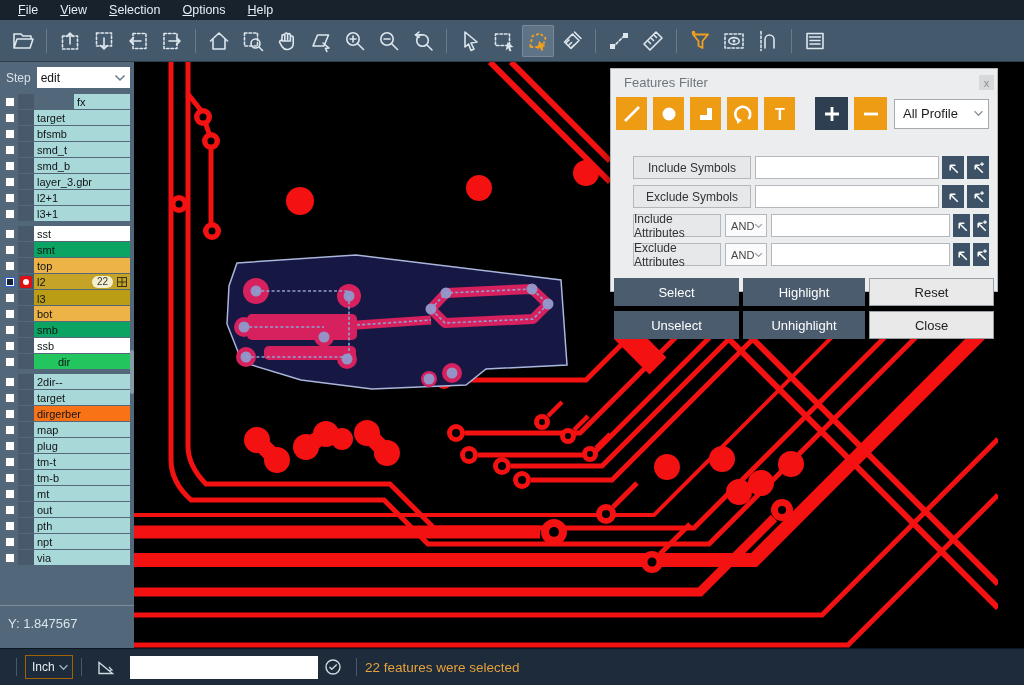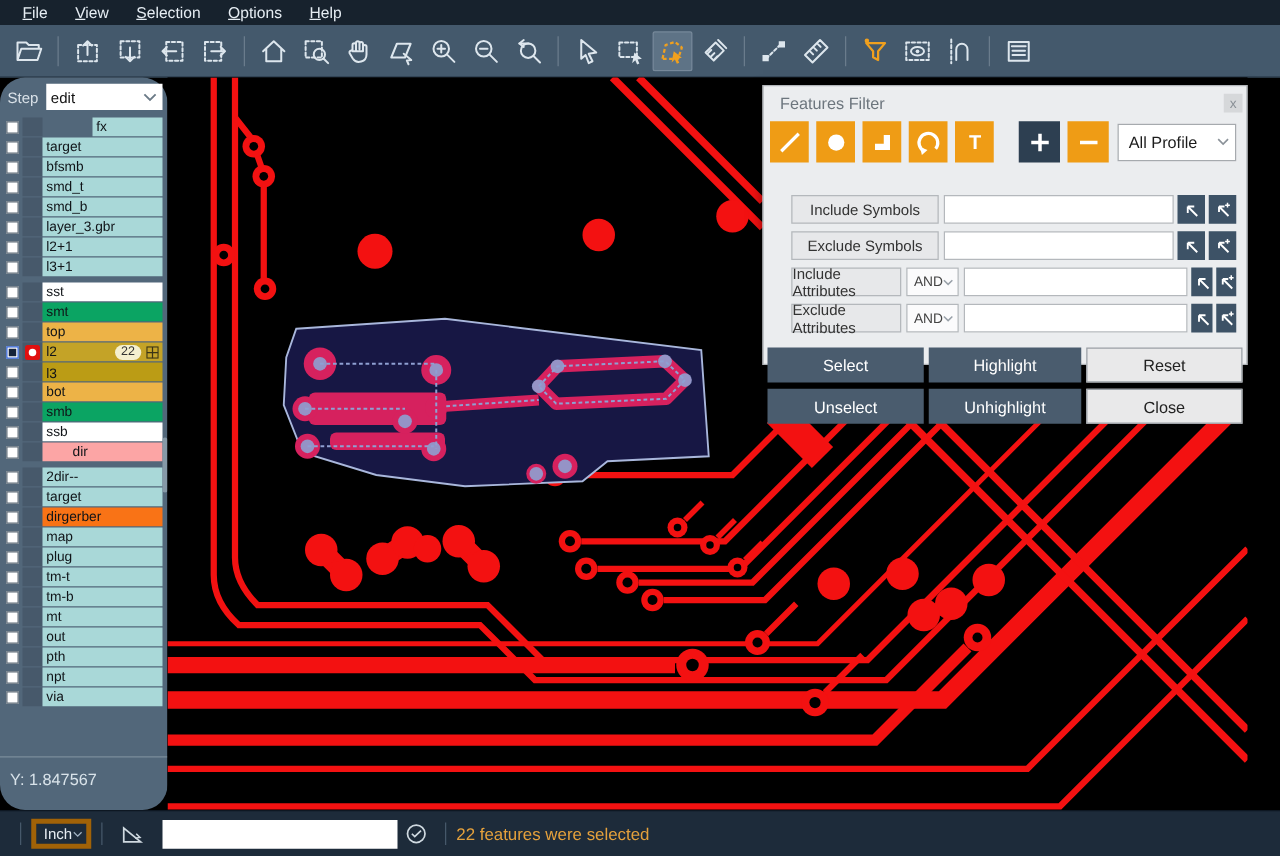--- a/index.html
+++ b/index.html
@@ -10,21 +10,21 @@
   .menu-item .u { text-decoration:underline; }
   
   .toolbar { height:42px; background:#44596c; display:flex; align-items:center; padding:0 6px; border-bottom:1px solid #2d3e4d; }
   .tbtn { width:32px; height:32px; display:flex; align-items:center; justify-content:center; border-radius:2px; margin:0 1px; }
   .tbtn.active { background:#5e7386; box-shadow:inset 0 0 0 1px #77899a; }
   .tbtn svg { width:24px; height:24px; }
   .tsep { width:1px; height:24px; background:#6a7c8c; margin:0 6px; }
   
   .main { display:flex; height:586px; }
   
-  .sidebar { width:134px; background:#52677a; display:flex; flex-direction:column; position:relative;border-radius:20px; }
+  .sidebar { width:134px; background:#52677a; display:flex; flex-direction:column; position:relative; }
   .steprow { display:flex; align-items:center; padding:5px 4px 4px 6px; gap:6px; }
   .steplabel { color:#d9e1e8; font-size:12px; }
   .stepselect { flex:1; background:#fff; height:21px; display:flex; align-items:center; padding:0 4px; font-size:12px; color:#111; }
   .stepselect span { flex:1; }
   .layers { padding:2px 4px 0 2px; }
   .lgroup { margin-bottom:5px; }
   .lrow { display:flex; align-items:center; height:15px; margin-bottom:1px; }
   .cbcell { width:16px; display:flex; justify-content:center; }
   .cb { width:10px; height:10px; background:#fff; border:1px solid #5c6a76; }
   .cb.checked { border:1px solid #2f62d8; position:relative; }
@@ -59,21 +59,21 @@
   .andsel span { flex:1; }
   .dinput { flex:1; height:23px; margin-left:4px; background:#fff; border:1px solid #b4b8bc; }
   .abtn { width:22px; height:23px; margin-left:3px; background:#3d5266; display:flex; align-items:center; justify-content:center; }
   .dactions { display:grid; grid-template-columns:125px 1fr 125px; gap:5px 4px; margin:12px 3px 0 3px; }
   .dbtn { height:28px; display:flex; align-items:center; justify-content:center; font-size:13px; }
   .dbtn.dark { background:#4a5c6e; color:#fff; }
   .dbtn.light { background:#e9e9ea; border:1px solid #9aa0a6; color:#222; }
   
   .statusbar { height:37px; background:#1d2b3a; display:flex; align-items:center; padding:0 8px; border-top:1px solid #0d1722; }
   .ssep { width:1px; height:18px; background:#46586a; margin:0 8px; }
-  .inchsel { width:48px; height:24px; border:4px solid #a16207; display:flex; align-items:center; padding:0 3px 0 6px; color:#e6edf3; font-size:12px; }
+  .inchsel { width:48px; height:24px; border:1px solid #a16207; display:flex; align-items:center; padding:0 3px 0 6px; color:#e6edf3; font-size:12px; }
   .inchsel span { flex:1; }
   .cmdinput { width:188px; height:23px; background:#fff; border:none; margin-left:8px; }
   .smsg { color:#e5a13c; font-size:13.5px; }
   .sicon { display:flex; margin:0 6px; }
 </style>
 </head>
 <body>
 
 <div class="menubar">
     <div class="menu-item"><span class="u">F</span>ile</div>
@@ -389,21 +389,21 @@
             <div class="indcell"></div>
             <div class="lname" style="background: rgb(255, 255, 255);">
               <span>ssb</span>
             </div>
           </div>
           <div class="lrow">
             <div class="cbcell">
               <div class="cb"></div>
             </div>
             <div class="indcell"></div>
-            <div class="lname" style="background: #fca5a5; padding-left: 24px;">
+            <div class="lname" style="background: #22c55e; padding-left: 24px;">
               <span>dir</span>
             </div>
           </div>
         </div>
         <div class="lgroup">
           <div class="lrow">
             <div class="cbcell">
               <div class="cb"></div>
             </div>
             <div class="indcell"></div>

